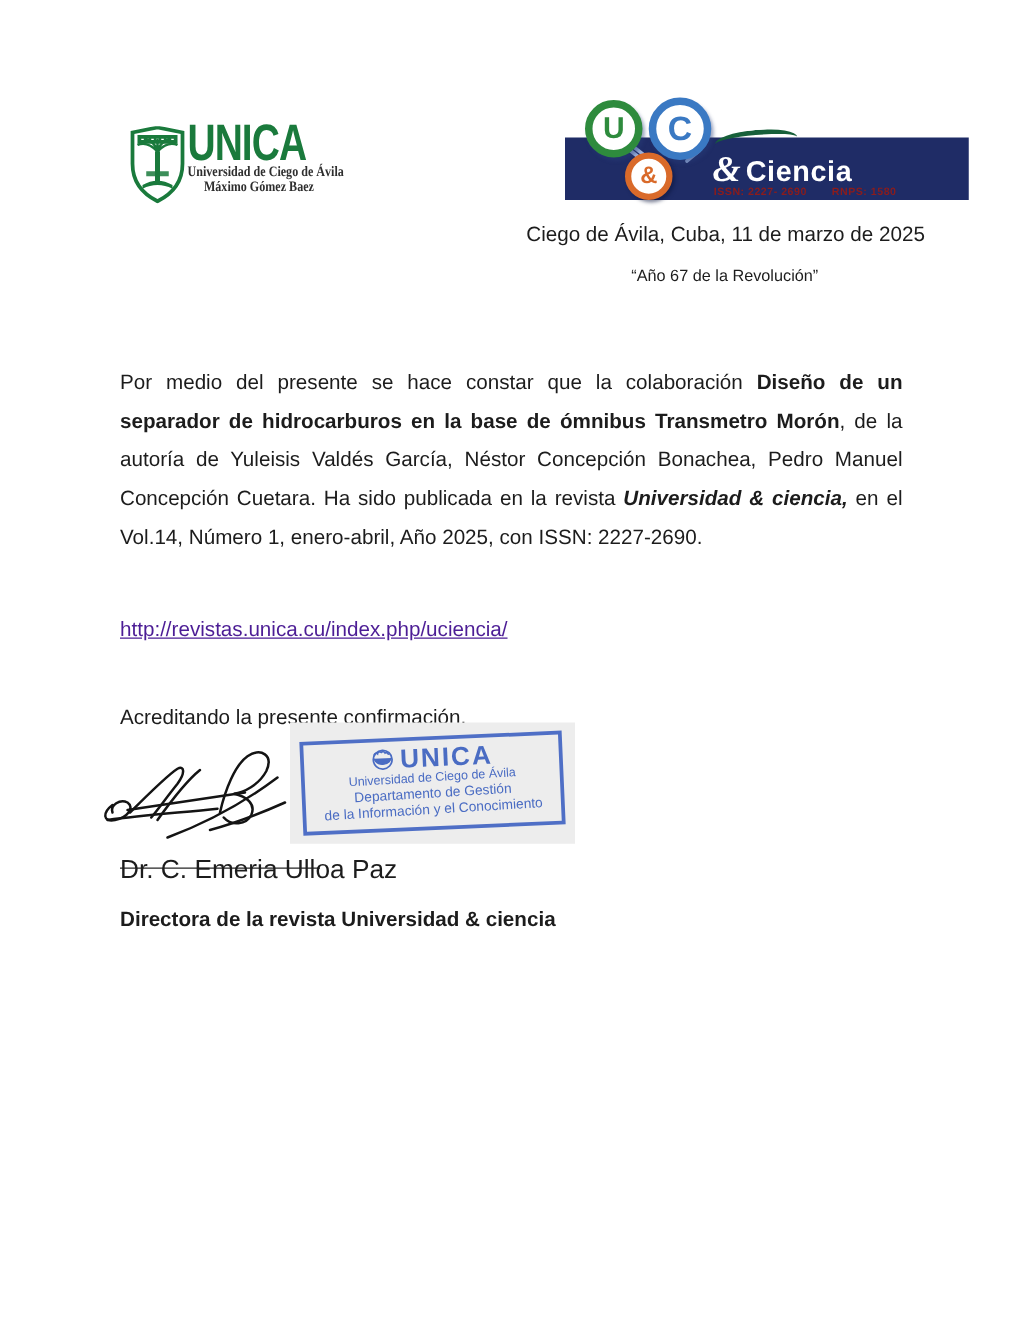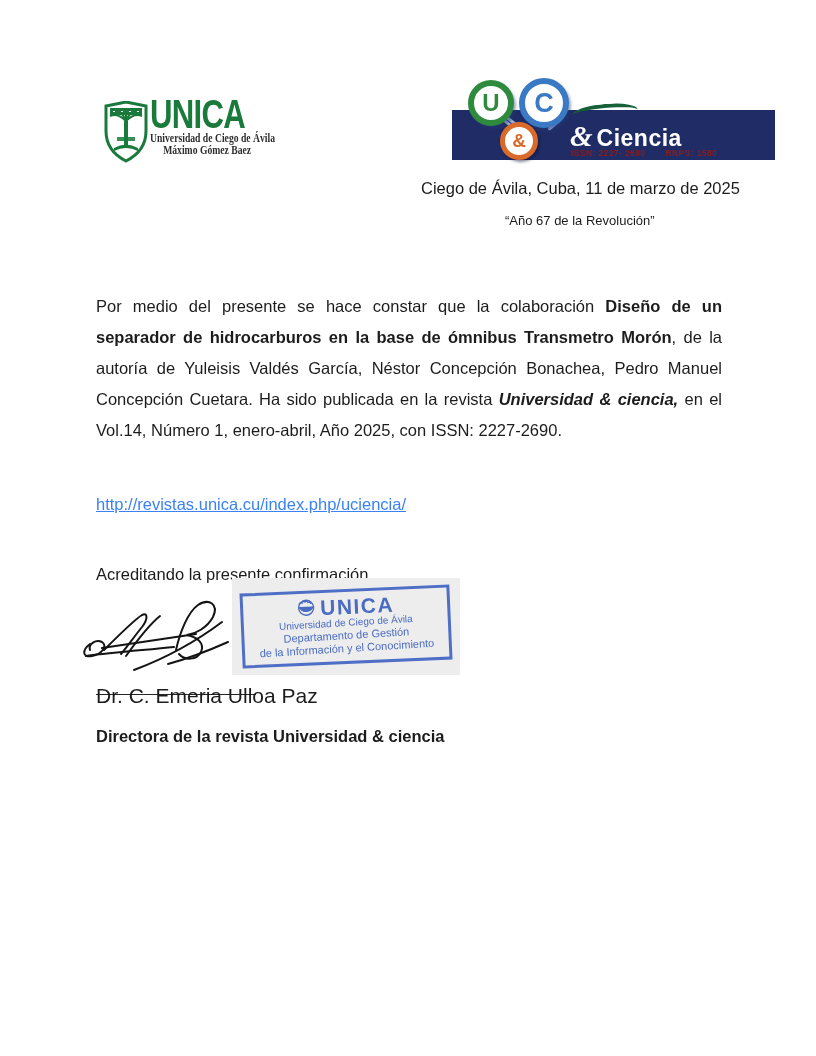--- a/index.html
+++ b/index.html
@@ -45,21 +45,21 @@
   .date-line{left:385px;top:179px;font-size:16.5px;white-space:nowrap;margin-left:36px;}
   .year-line{left:505px;top:213px;font-size:13px;white-space:nowrap;}
 
   
   .para{left:96px;top:291px;width:626px;font-size:16.5px;line-height:31px;text-align:justify;}
   .para b{font-weight:700;}
   .para .journal{font-weight:700;font-style:italic;margin-top:24px;}
   .doi-line{font-size:16.5px;line-height:31px;text-align:left;}
   .doi-line b{margin-right:5px;}
   .url-line{left:96px;top:495px;font-size:16.5px;}
-  .url-line a{color:#3b82f6;text-decoration:underline;}
+  .url-line a{color:#4c1d95;text-decoration:underline;}
   .closing-line{left:96px;top:534px;font-size:16.5px;margin-top:31px;}
 
   
   .sig{left:76px;top:590px;}
   .stamp-patch{left:232px;top:578px;width:228px;height:97px;background:#ededed;display:flex;align-items:center;justify-content:center;}
   .stamp-box{
     width:196px;border:3px solid #4f6fc6;background:transparent;color:#4a6cc3;
     transform:rotate(-2.5deg);padding:5px 4px 6px 4px;text-align:center;
   }
   .stamp-head{display:flex;align-items:center;justify-content:center;gap:4px;}

